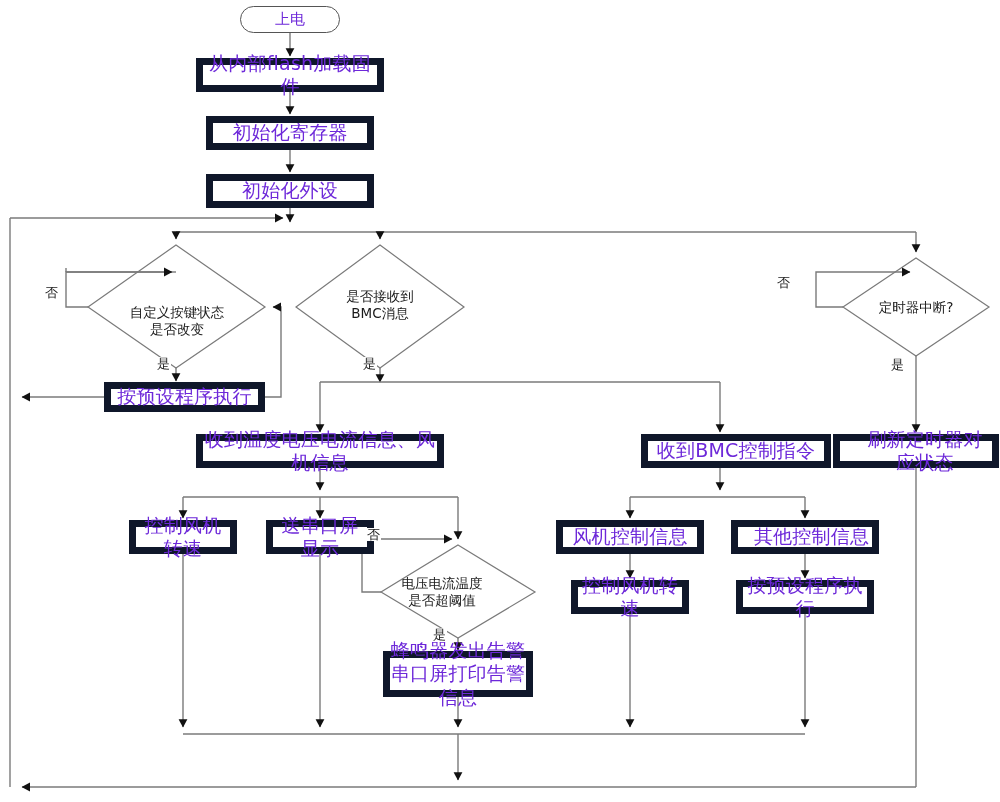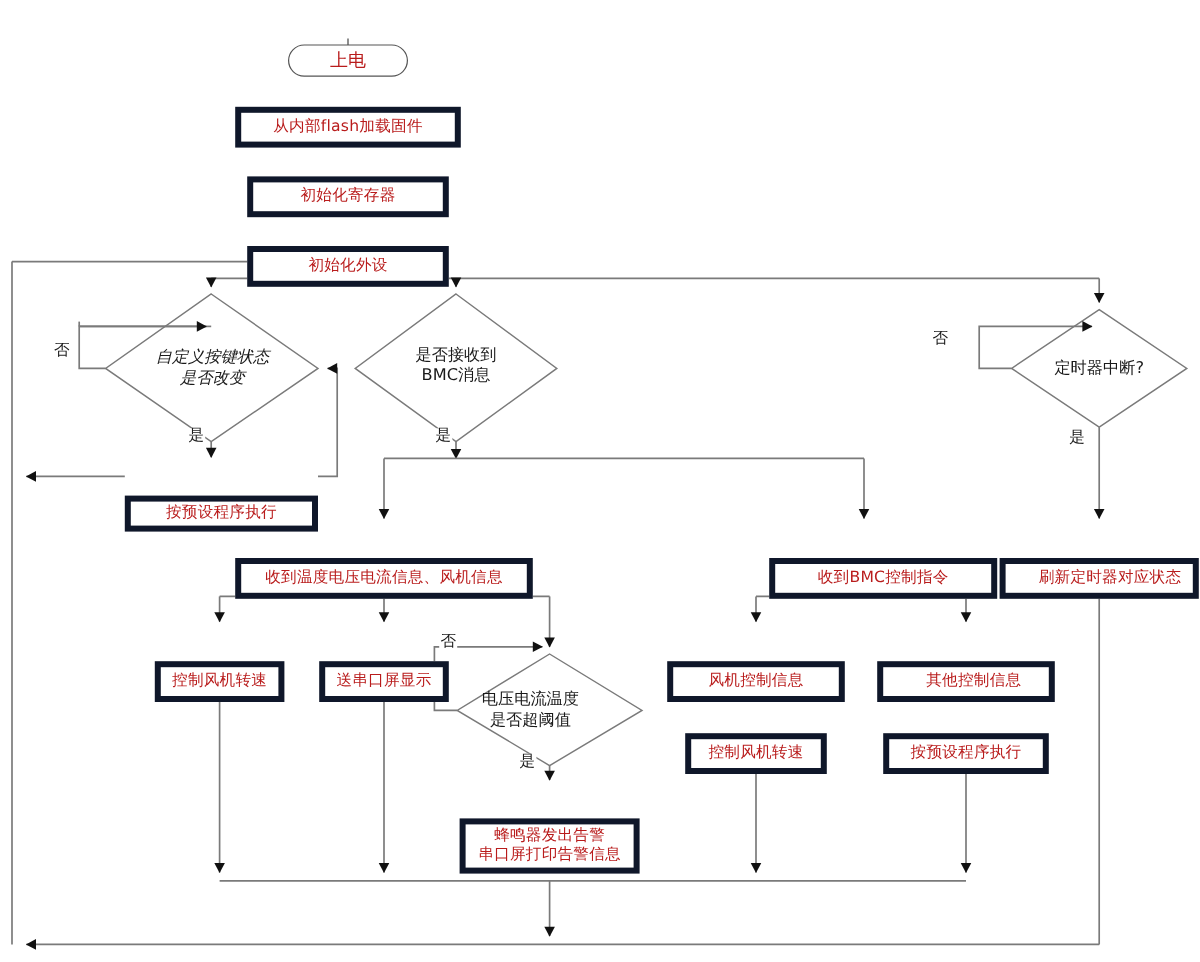--- a/index.html
+++ b/index.html
@@ -22,29 +22,28 @@
     width: 1000px;
     height: 802px;
   }
   .node {
     position: absolute;
     box-sizing: border-box;
     display: flex;
     align-items: center;
     justify-content: center;
     text-align: center;
-    color: #b91c1c;
+    color: #6d28d9;
     line-height: 1.22;
     white-space: pre-line;
-    margin-top: 31px;
   }
   .box {
-    border: 5px solid #0f172a;
-    background: #ffffff;
-    font-size: 13px;
+    border: 7px solid #0f172a;
+    background: #ffffff;
+    font-size: 19px;
     letter-spacing: 0.2px;
   }
   .terminator {
     border: 1px solid #555555;
     border-radius: 22px;
     background: #ffffff;
     font-size: 15px;
   }
   .diamond-wrap {
     position: absolute;
@@ -170,21 +169,21 @@
   </svg>
 
   <div class="node terminator" style="left:240px; top:6px; width:100px; height:27px;">上电</div>
 
   <div class="node box" style="left:196px; top:58px; width:188px; height:34px;">从内部flash加载固件</div>
 
   <div class="node box" style="left:206px; top:116px; width:168px; height:34px;">初始化寄存器</div>
 
   <div class="node box" style="left:206px; top:174px; width:168px; height:34px;">初始化外设</div>
 
-  <div class="diamond-wrap" style="left:88px; top:245px; width:178px; height:124px;font-style:italic;">
+  <div class="diamond-wrap" style="left:88px; top:259px; width:178px; height:124px;">
     <div class="diamond-label">自定义按键状态
 是否改变</div>
   </div>
 
   <div class="diamond-wrap" style="left:296px; top:243px; width:168px; height:124px;">
     <div class="diamond-label">是否接收到
 BMC消息</div>
   </div>
 
   <div class="diamond-wrap" style="left:843px; top:258px; width:146px; height:98px;">

